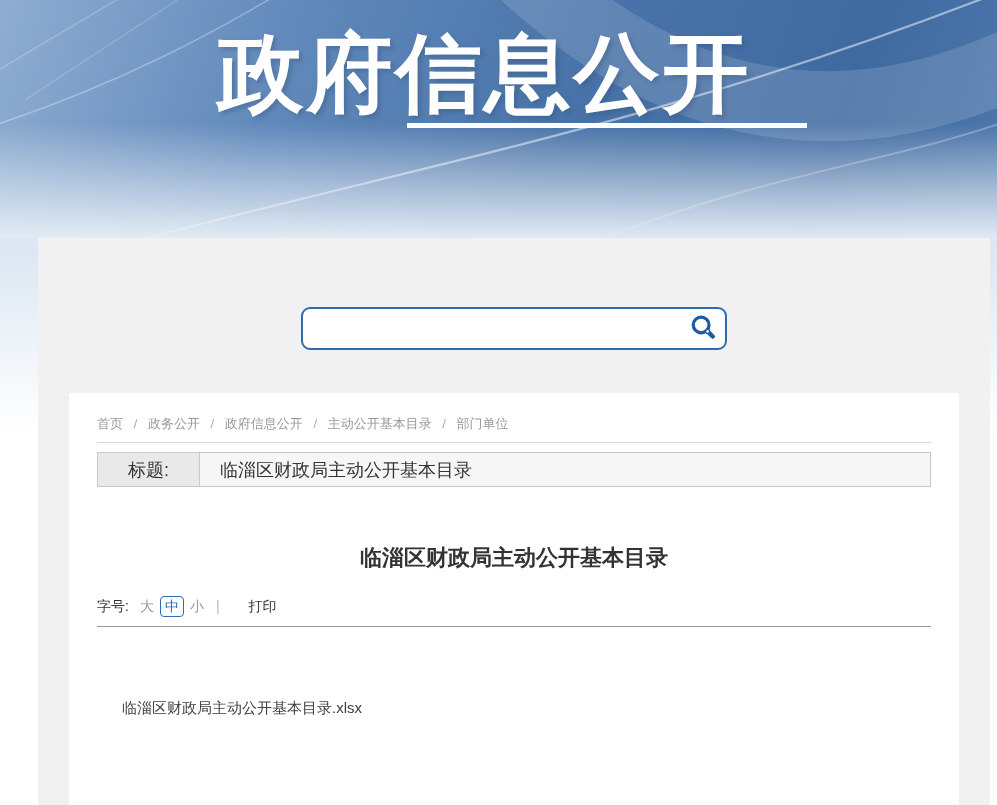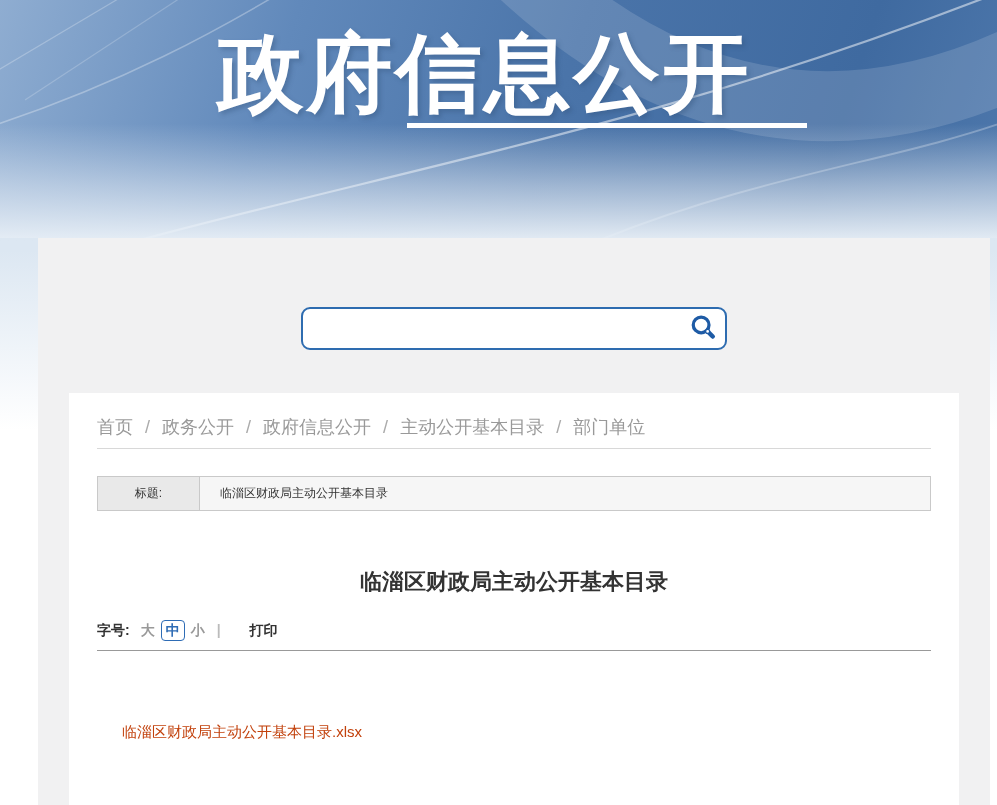--- a/index.html
+++ b/index.html
@@ -52,57 +52,57 @@
     position:absolute; right:6px; top:4px; width:32px; height:32px;
     border:none; background:transparent; cursor:pointer; padding:0;
   }
 
   
   .white-panel {
     margin:0 auto; position:relative; top:112px; width:890px; height:460px;
     background:#ffffff; padding:14px 28px 0 28px;
   }
 
-  .breadcrumb { font-size:18px; color:#999; padding-top:8px; }
+  .breadcrumb { font-size:13px; color:#999; padding-top:8px; }
   .breadcrumb .crumb { color:#999; text-decoration:none; cursor:pointer; }
   .breadcrumb .sep { margin:0 7px; color:#aaa; }
   .breadcrumb-line { border:none; border-top:1px solid #d8d8d8; margin-top:9px; }
 
   table.info-table {
-    width:834px; border-collapse:collapse; margin-top:27px;
-    font-size:12px; color:#333;
+    width:834px; border-collapse:collapse; margin-top:9px;
+    font-size:18px; color:#333;
   }
   table.info-table td { border:1px solid #c9c9c9; height:34px; }
   td.lbl { background:#e9e9e9; text-align:center; width:102px; }
   td.val { background:#f6f6f6; padding:0 20px; text-align:left; }
 
   .article-title {
     margin-top:56px; text-align:center;
     font-size:22px; font-weight:bold; color:#333; line-height:30px;
   }
 
   .meta-row {
     margin-top:22px; display:flex; justify-content:space-between;
     align-items:center; font-size:14px; line-height:22px;
   }
   .pub-date { color:#999; }
-  .meta-tools { display:flex; align-items:center; color:#333;font-weight:bold; }
+  .meta-tools { display:flex; align-items:center; color:#333; }
   .fs-label { margin-right:8px; }
   .fs-opt { color:#999; cursor:pointer; margin:0 3px; }
   .fs-opt.active {
     color:#2e6cb5; border:1px solid #2e6cb5; border-radius:4px;
     padding:0 4px; line-height:19px;
   }
   .tool-sep { color:#bbb; margin:0 9px; }
   .print-btn { color:#333; cursor:pointer;margin-left:20px; }
 
   .content-divider { border:none; border-top:1px solid #999; margin-top:9px; }
 
   .attachment { margin-top:72px; margin-left:13px; }
-  .attachment a { color:#c2410c; font-size:15px; text-decoration:none; cursor:pointer;padding-left:12px; }
+  .attachment a { color:#404040; font-size:15px; text-decoration:none; cursor:pointer;padding-left:12px; }
 </style>
 </head>
 <body>
 
 <div class="banner">
   <svg class="banner-waves" width="997" height="238" viewBox="0 0 997 238">
     <path d="M 520 -30 C 680 120, 850 140, 1020 60" fill="none" stroke="rgba(255,255,255,0.14)" stroke-width="70"></path>
     <path d="M 140 240 C 420 165, 660 125, 1005 -10" fill="none" stroke="rgba(255,255,255,0.5)" stroke-width="2.2"></path>
     <path d="M 600 240 C 760 175, 900 160, 1010 120" fill="none" stroke="rgba(255,255,255,0.28)" stroke-width="2"></path>
     <path d="M -20 130 C 120 85, 220 30, 310 -25" fill="none" stroke="rgba(255,255,255,0.3)" stroke-width="1.5"></path>

